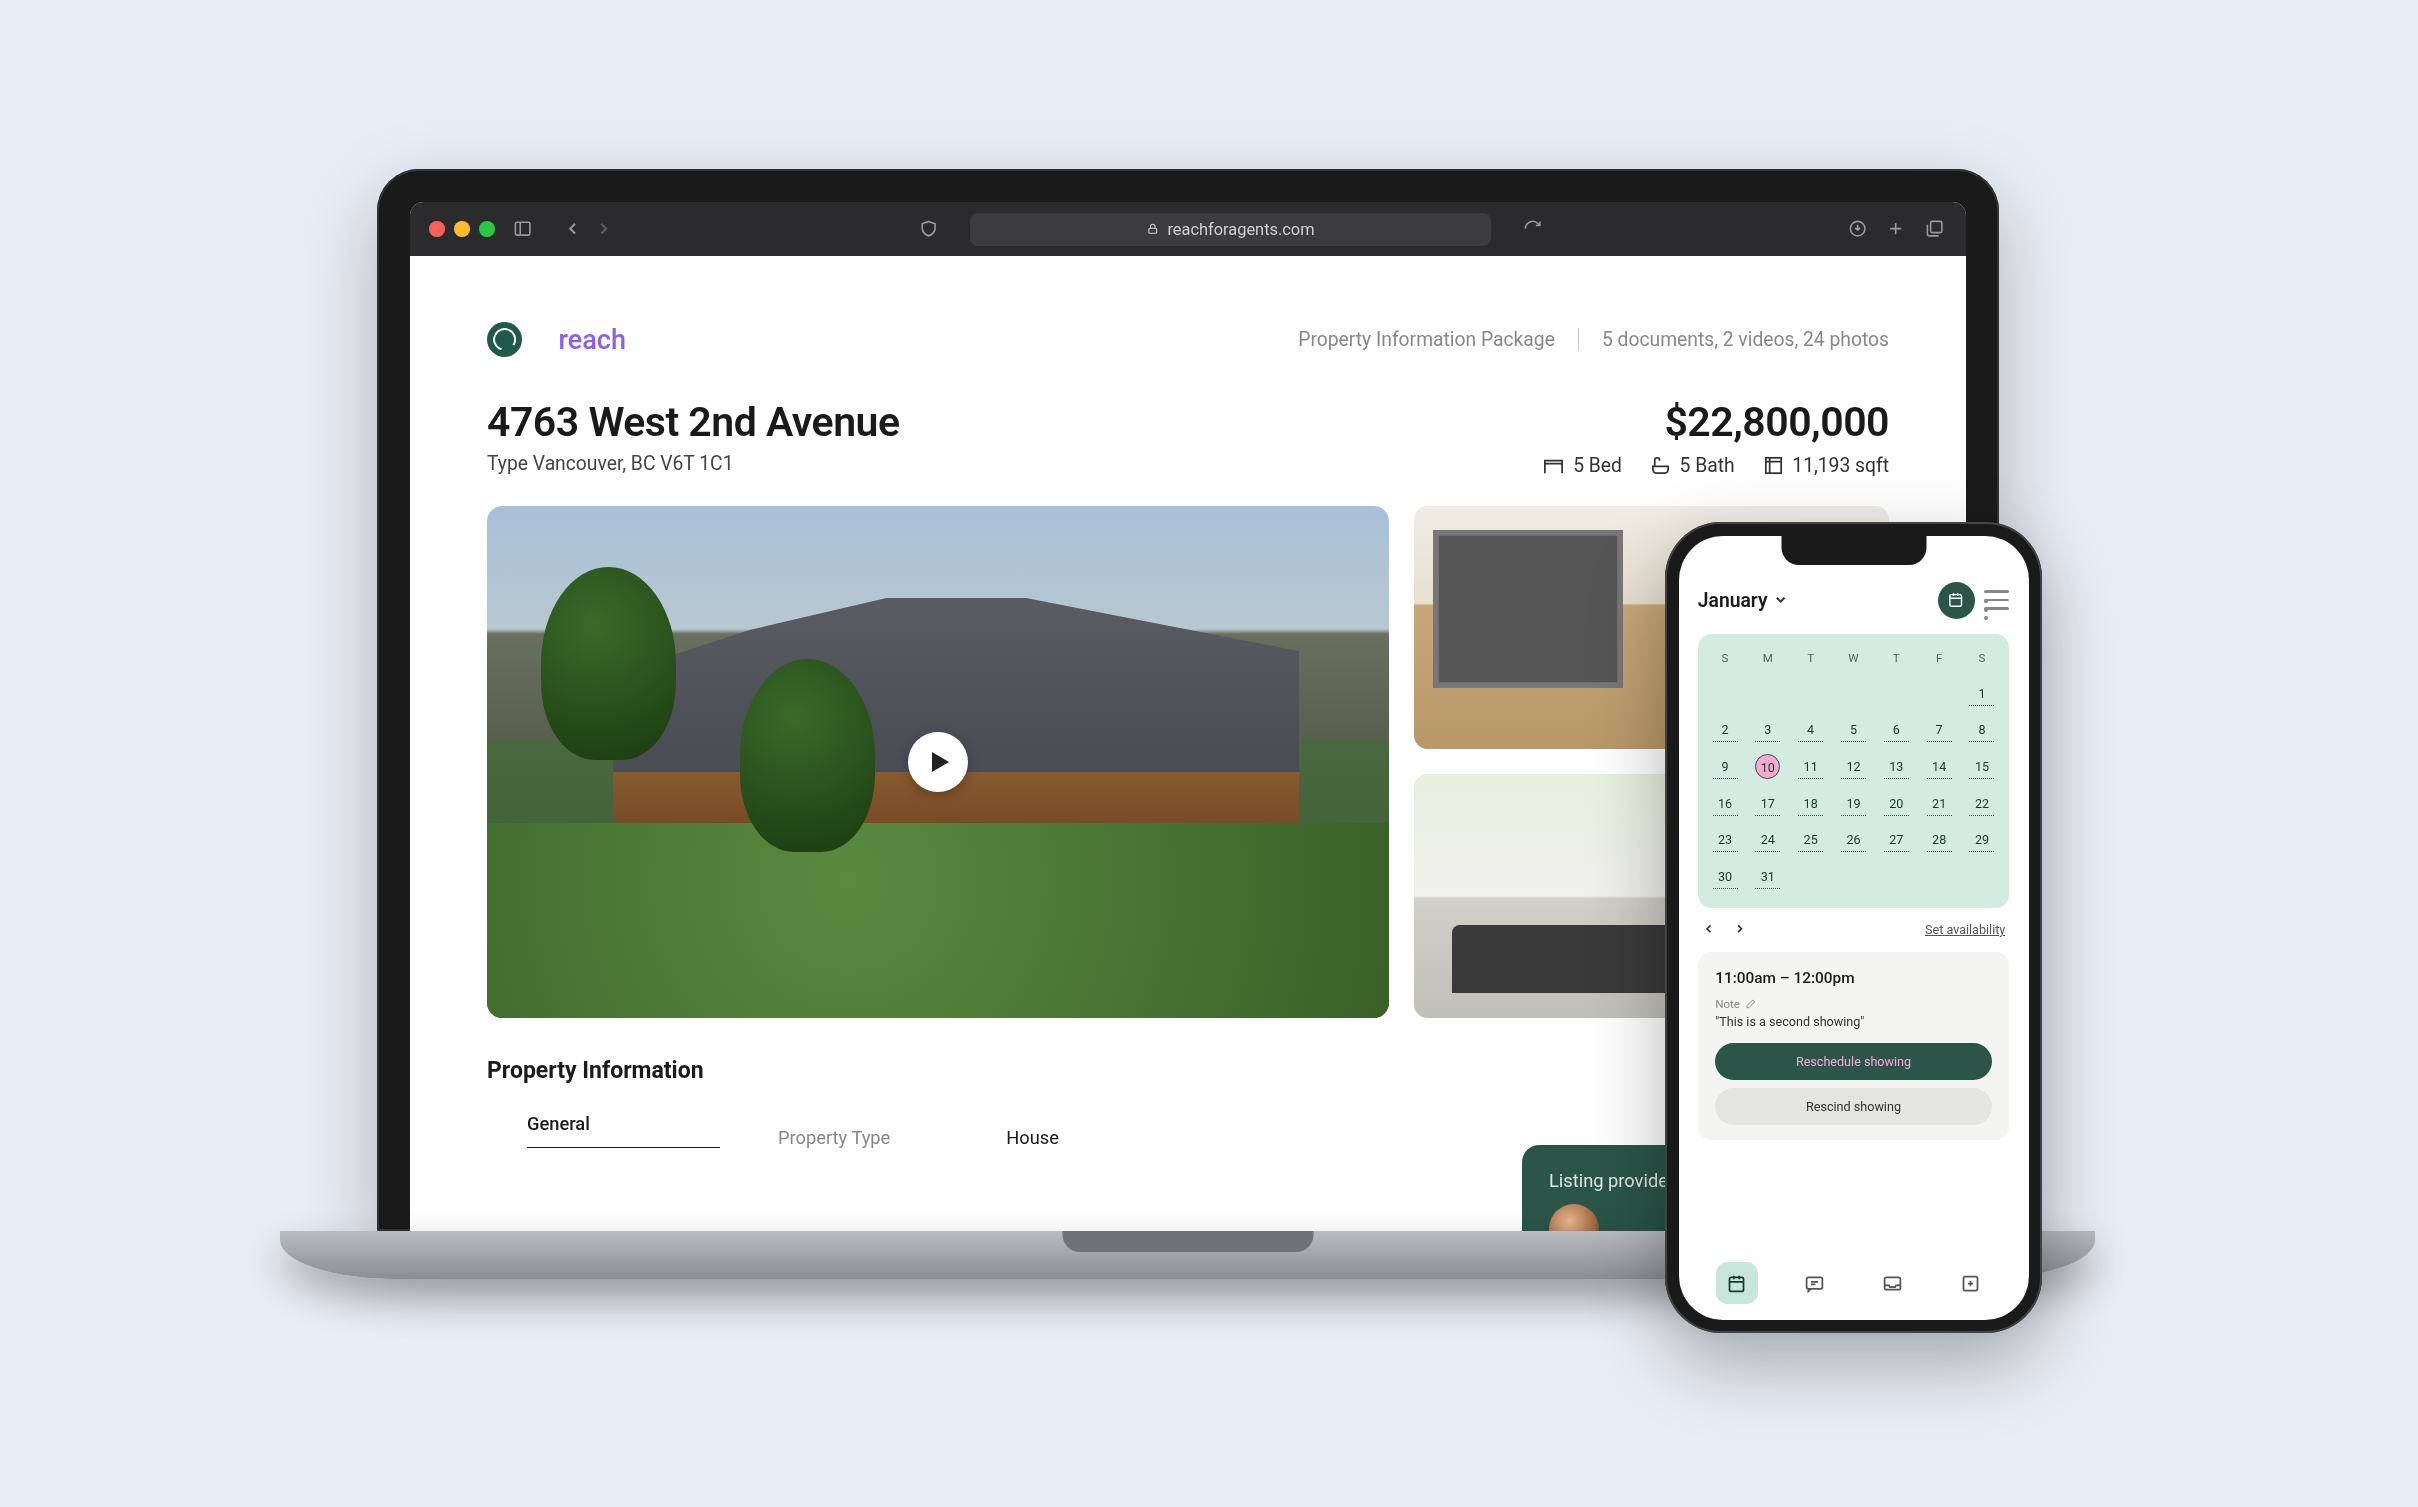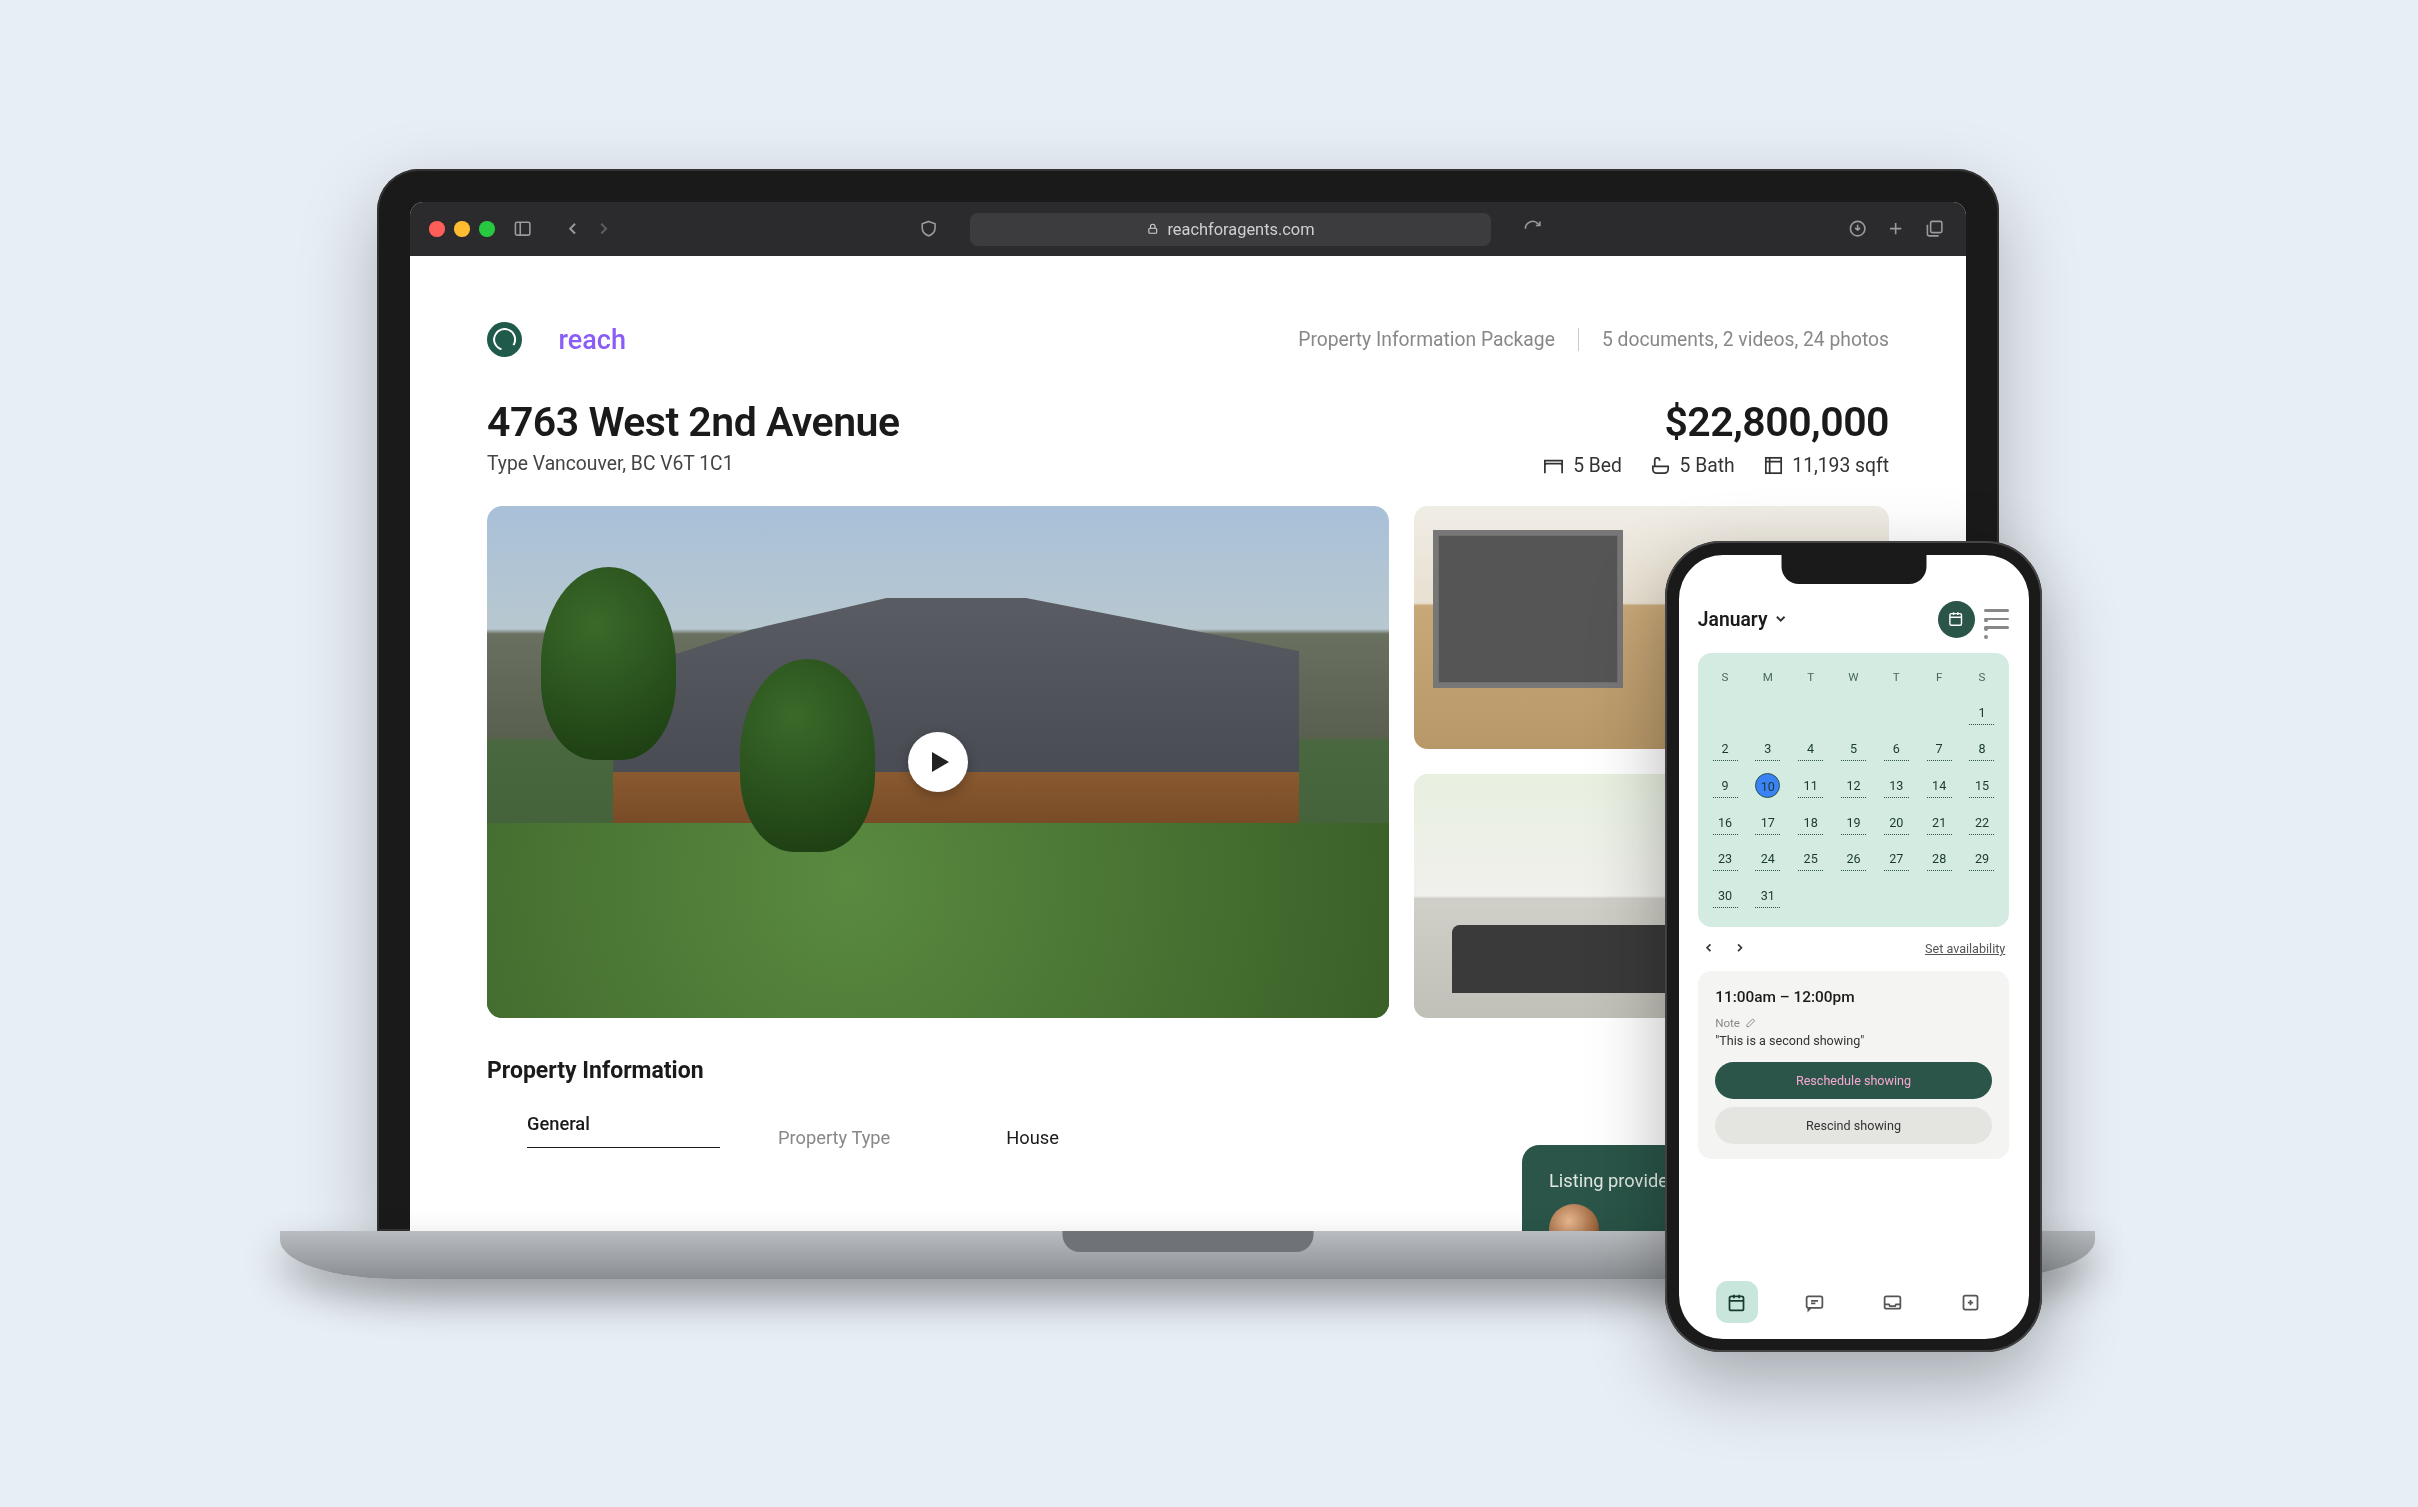--- a/index.html
+++ b/index.html
@@ -179,21 +179,21 @@
     padding: 25px 27px;
     color: #e0e8e4;
     font-size: 18.3px;
   }
   .agent-avatar { width: 50px; height: 50px; border-radius: 50%; background: radial-gradient(circle at 40% 35%, #e8b890, #a06840 60%, #402818); margin-top: 13.5px; }
 
   
   .phone {
     position: absolute;
     right: 377px;
-    top: 541px;
+    top: 522px;
     width: 377px;
     height: 811px;
     background: #1a1a1a;
     border-radius: 56px;
     padding: 13.5px;
     box-shadow: 0 29px 77px rgba(0,0,0,0.3), inset 0 0 0 1.9px #444;
     z-index: 10;
   }
   .phone-notch { position:absolute; top:13.5px; left:50%; transform:translateX(-50%); width:145px; height:29px; background:#1a1a1a; border-radius:0 0 17.4px 17.4px; z-index:2; }
   .phone-screen {
@@ -211,21 +211,21 @@
   .list-btn span::before { content:""; display:inline-block; width:3.9px; height:3.9px; background:#888; border-radius:50%; vertical-align:1.9px; margin-right:3.9px; }
 
   .calendar {
     background: #d4ebe2; border-radius: 13.5px; padding: 13.5px 5.8px;
   }
   .cal-row { display:grid; grid-template-columns: repeat(7,1fr); text-align:center; }
   .cal-dow { font-size:11.6px; color:#4a6a5e; padding:3.9px 0 9.7px; }
   .cal-day { font-size:12.6px; color:#1a3a30; padding:5.8px 0; position:relative; }
   .cal-day .dn { display:inline-block; width:25px; height:25px; line-height:25px; border-radius:50%; }
   .cal-day.dotted .dn { border-bottom: 1.9px dotted #2a5548; border-radius:0; }
-  .cal-day.selected .dn { background:#3b82f6; border-radius:50%; border:1px solid #2a5548; }
+  .cal-day.selected .dn { background:#f9a8d4; border-radius:50%; border:1px solid #2a5548; }
 
   .cal-nav-row { display:flex; align-items:center; justify-content:space-between; margin:13.5px 3.9px 7.7px; font-size:12.6px; }
   .cal-arrows { display:flex; gap:17.4px; color:#444; }
   .set-avail { color:#555; text-decoration:underline; }
 
   .appt-card { background:#f4f4f2; border-radius:13.5px; padding:17.4px 17.4px 15.4px; margin-top:5.8px; font-size:13.5px; }
   .appt-time { font-size:15.4px; font-weight:500; color:#1a1a1a; margin-bottom:9.7px; }
   .appt-note-label { font-size:11.6px; color:#888; display:flex; align-items:center; gap:4.8px; margin-bottom:3.9px; }
   .appt-note { font-size:12.6px; color:#333; margin-bottom:13.5px; }
   .btn-primary { background:#2a5548; color:#f9a8d4; border-radius:21px; height:37px; display:flex; align-items:center; justify-content:center; font-size:12.6px; margin-bottom:7.7px; cursor:pointer; }

